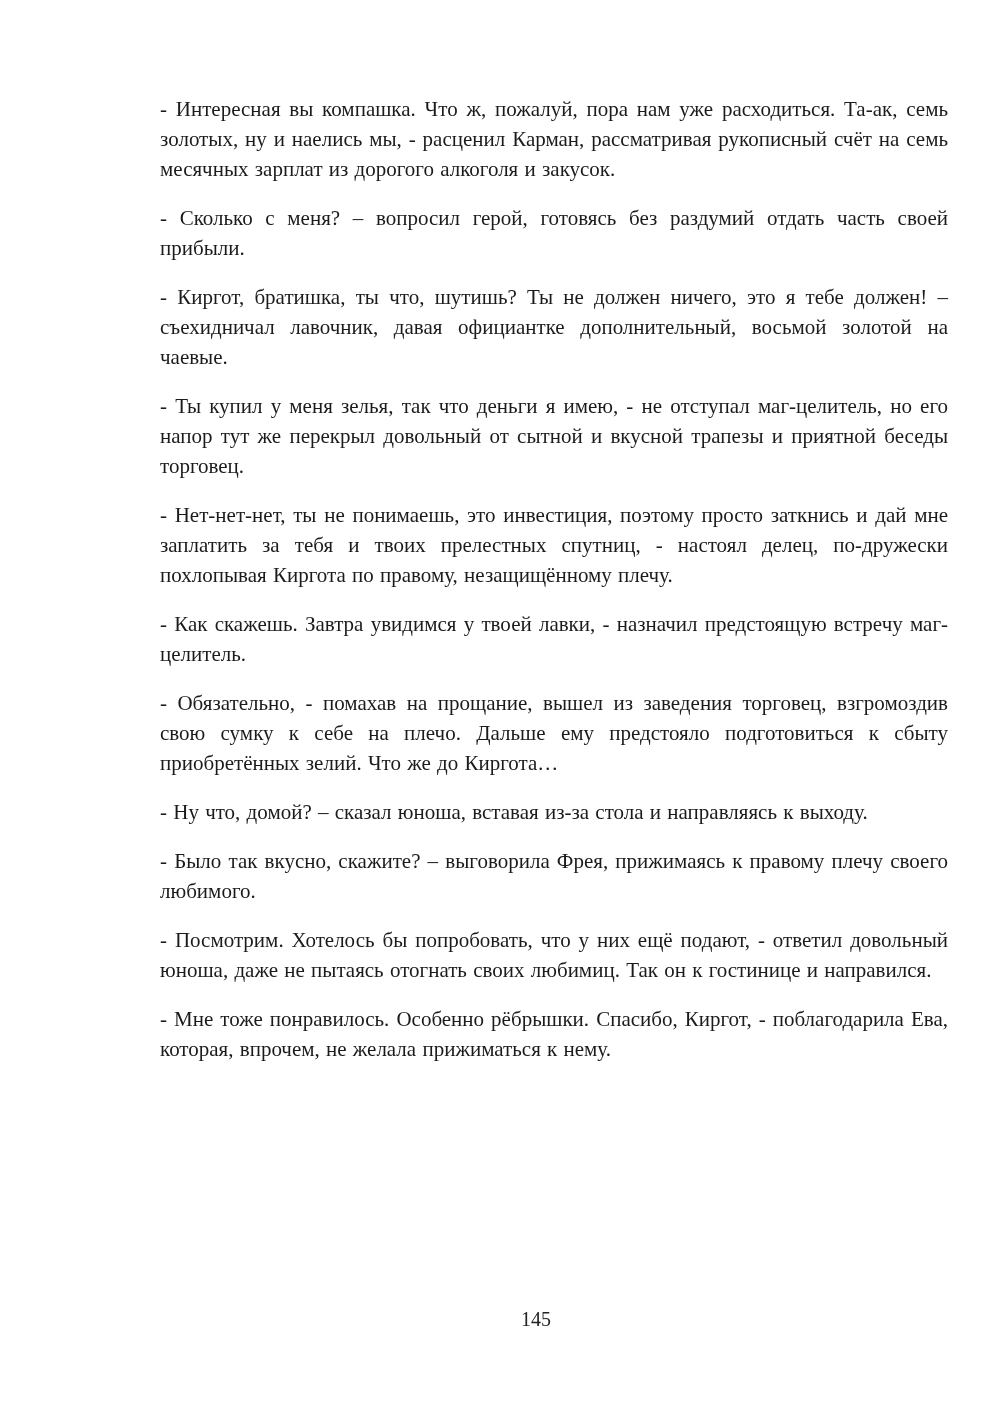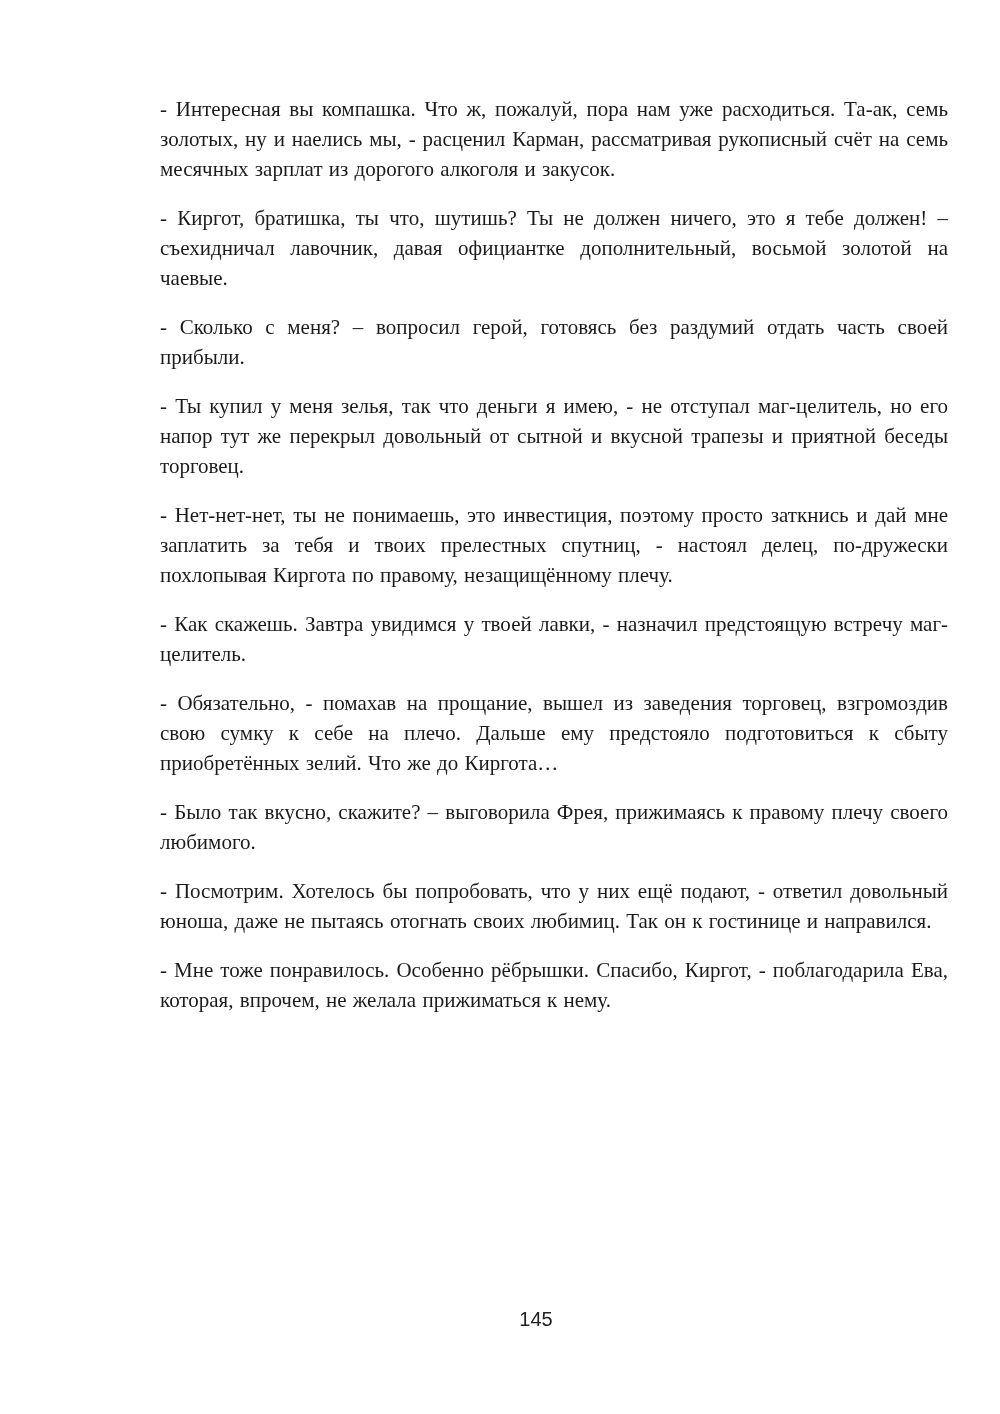--- a/index.html
+++ b/index.html
@@ -30,35 +30,36 @@
     text-align: justify;
     text-justify: inter-word;
     word-spacing: 1px;
   }
   .page-footer {
     position: absolute;
     left: 142px;
     top: 1308px;
     width: 788px;
     text-align: center;
-    font-family: Liberation Sans, sans-serif;
+    font-family: Liberation Serif, serif;
     font-size: 20px;
     color: #222222;
   }
 </style>
 </head>
 <body>
 
 <div class="page">
   <div class="text-block">
     <p class="para">- Интересная вы компашка. Что ж, пожалуй, пора нам уже расходиться. Та-ак, семь золотых, ну и наелись мы, - расценил Карман, рассматривая рукописный счёт на семь месячных зарплат из дорогого алкоголя и закусок.</p>
+    <p class="para">- Сколько с меня? – вопросил герой, готовясь без раздумий отдать часть своей прибыли.</p>
     <p class="para">- Киргот, братишка, ты что, шутишь? Ты не должен ничего, это я тебе должен! – съехидничал лавочник, давая официантке дополнительный, восьмой золотой на чаевые.</p>
-    <p class="para">- Сколько с меня? – вопросил герой, готовясь без раздумий отдать часть своей прибыли.</p>
     <p class="para">- Ты купил у меня зелья, так что деньги я имею, - не отступал маг-целитель, но его напор тут же перекрыл довольный от сытной и вкусной трапезы и приятной беседы торговец.</p>
     <p class="para">- Нет-нет-нет, ты не понимаешь, это инвестиция, поэтому просто заткнись и дай мне заплатить за тебя и твоих прелестных спутниц, - настоял делец, по-дружески похлопывая Киргота по правому, незащищённому плечу.</p>
     <p class="para">- Как скажешь. Завтра увидимся у твоей лавки, - назначил предстоящую встречу маг-целитель.</p>
     <p class="para">- Обязательно, - помахав на прощание, вышел из заведения торговец, взгромоздив свою сумку к себе на плечо. Дальше ему предстояло подготовиться к сбыту приобретённых зелий. Что же до Киргота…</p>
+    <p class="para">- Ну что, домой? – сказал юноша, вставая из-за стола и направляясь к выходу.</p>
     <p class="para">- Было так вкусно, скажите? – выговорила Фрея, прижимаясь к правому плечу своего любимого.</p>
     <p class="para">- Посмотрим. Хотелось бы попробовать, что у них ещё подают, - ответил довольный юноша, даже не пытаясь отогнать своих любимиц. Так он к гостинице и направился.</p>
     <p class="para">- Мне тоже понравилось. Особенно рёбрышки. Спасибо, Киргот, - поблагодарила Ева, которая, впрочем, не желала прижиматься к нему.</p>
   </div>
   <div class="page-footer">145</div>
 </div>
 
 </body></html>

